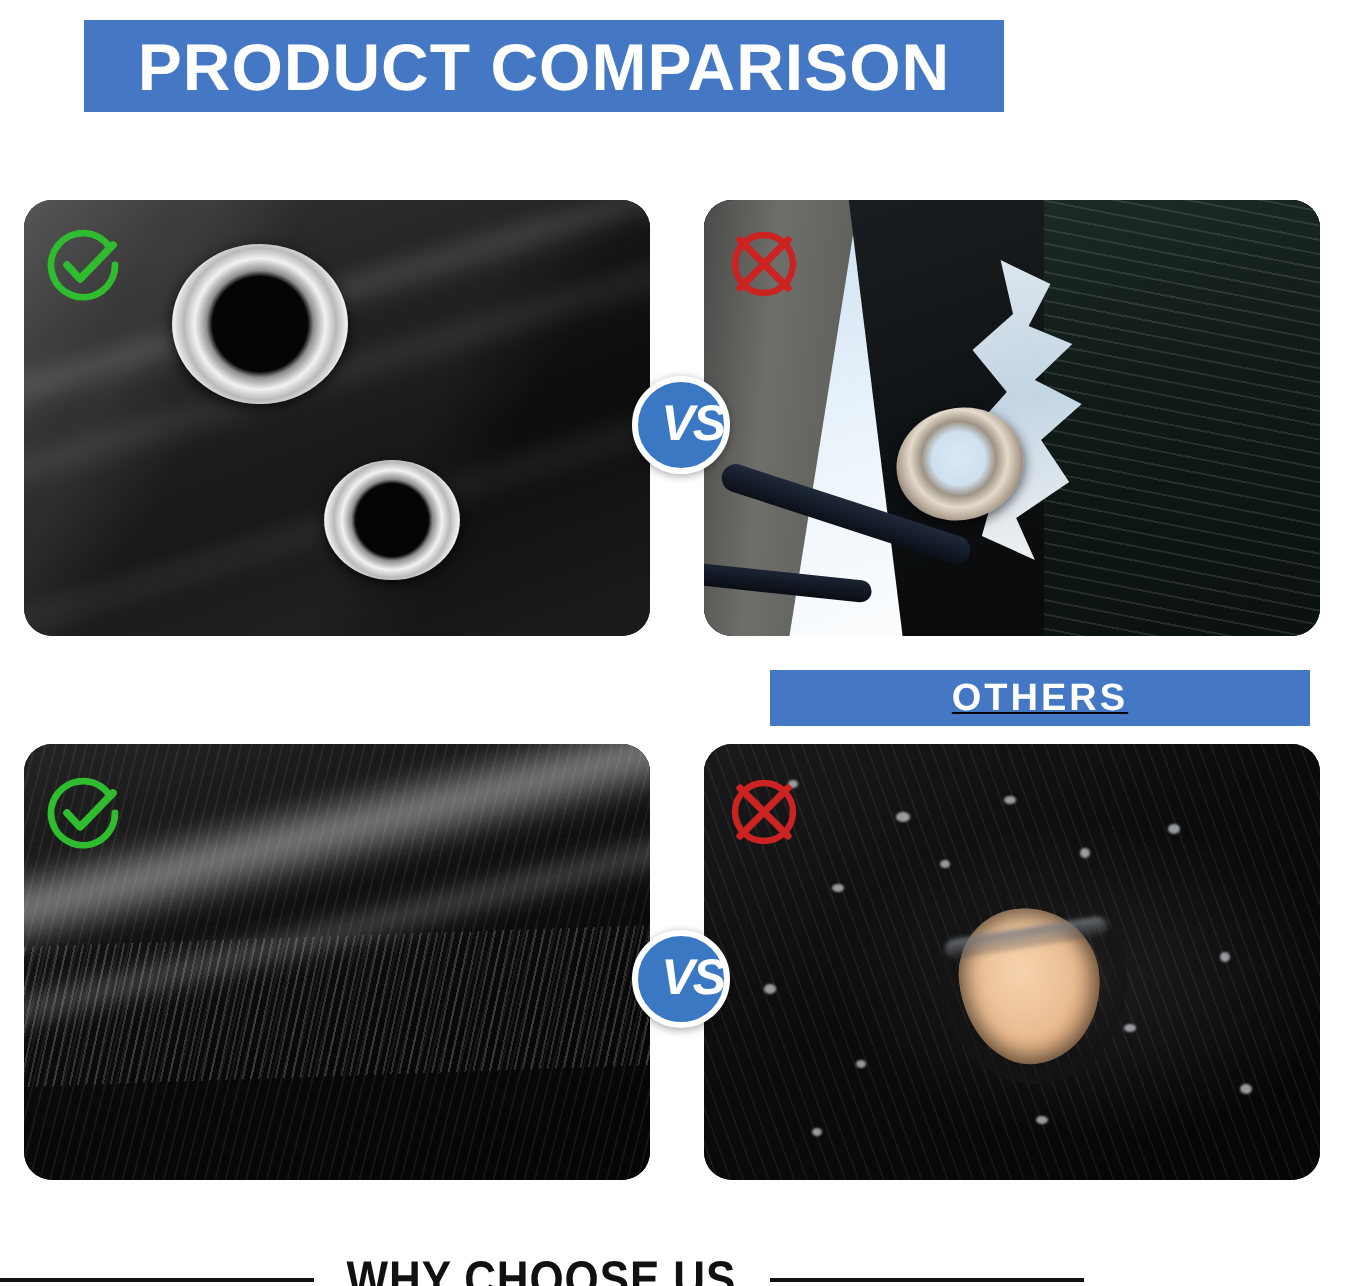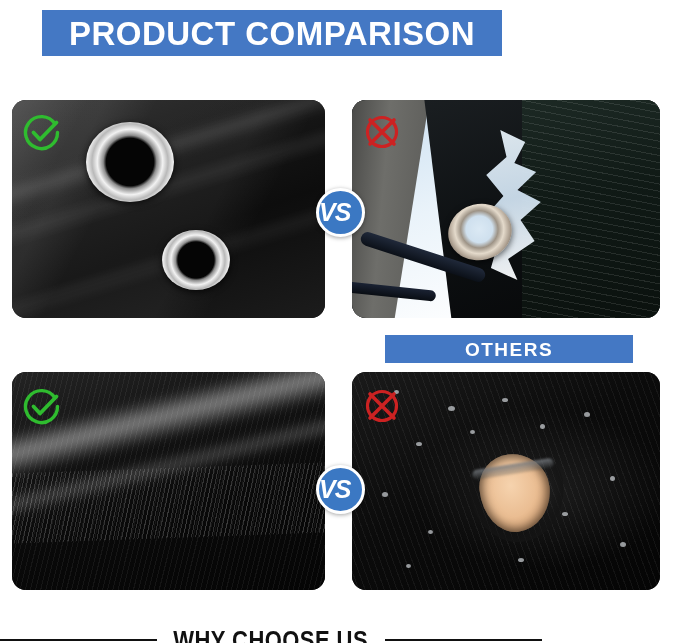--- a/index.html
+++ b/index.html
@@ -171,37 +171,37 @@
   .icon-check-bl{left:22px;top:386px;}
   .icon-x-tr{left:362px;top:112px;}
   .icon-x-br{left:362px;top:386px;}
 
   
   .vs-badge{
     position:absolute;width:49px;height:49px;border-radius:50%;
     background:#3b78c3;
     border:3px solid #ffffff;
     box-sizing:border-box;
-    display:flex;align-items:center;justify-content:flex-start;
+    display:flex;align-items:center;justify-content:flex-end;
     box-shadow:0 1px 4px rgba(0,0,0,.35);
   }
   .vs-top{left:316px;top:188px;}
   .vs-bottom{left:316px;top:465px;}
   .vs-text{
     color:#ffffff;font-size:25px;font-weight:bold;font-style:italic;
     letter-spacing:-1px;line-height:1;
   }
 
   
   .label-bar{
     position:absolute;height:28px;background:#4478c4;
     display:flex;align-items:center;justify-content:center;
   }
   .label-ours{left:28px;top:335px;width:272px;}
-  .label-others{left:385px;top:335px;width:248px;}
+  .label-others{left:385px;top:335px;width:270px;text-decoration:underline;}
   .label-text{
     color:#ffffff;font-size:19px;font-weight:bold;letter-spacing:1.5px;line-height:1;
   }
 
   
   .footer{
     position:absolute;left:0;top:610px;width:542px;height:28px;
     display:flex;align-items:center;margin-top:16px;
   }
   .footer-rule{flex:1 1 auto;height:2px;background:#111111;}

